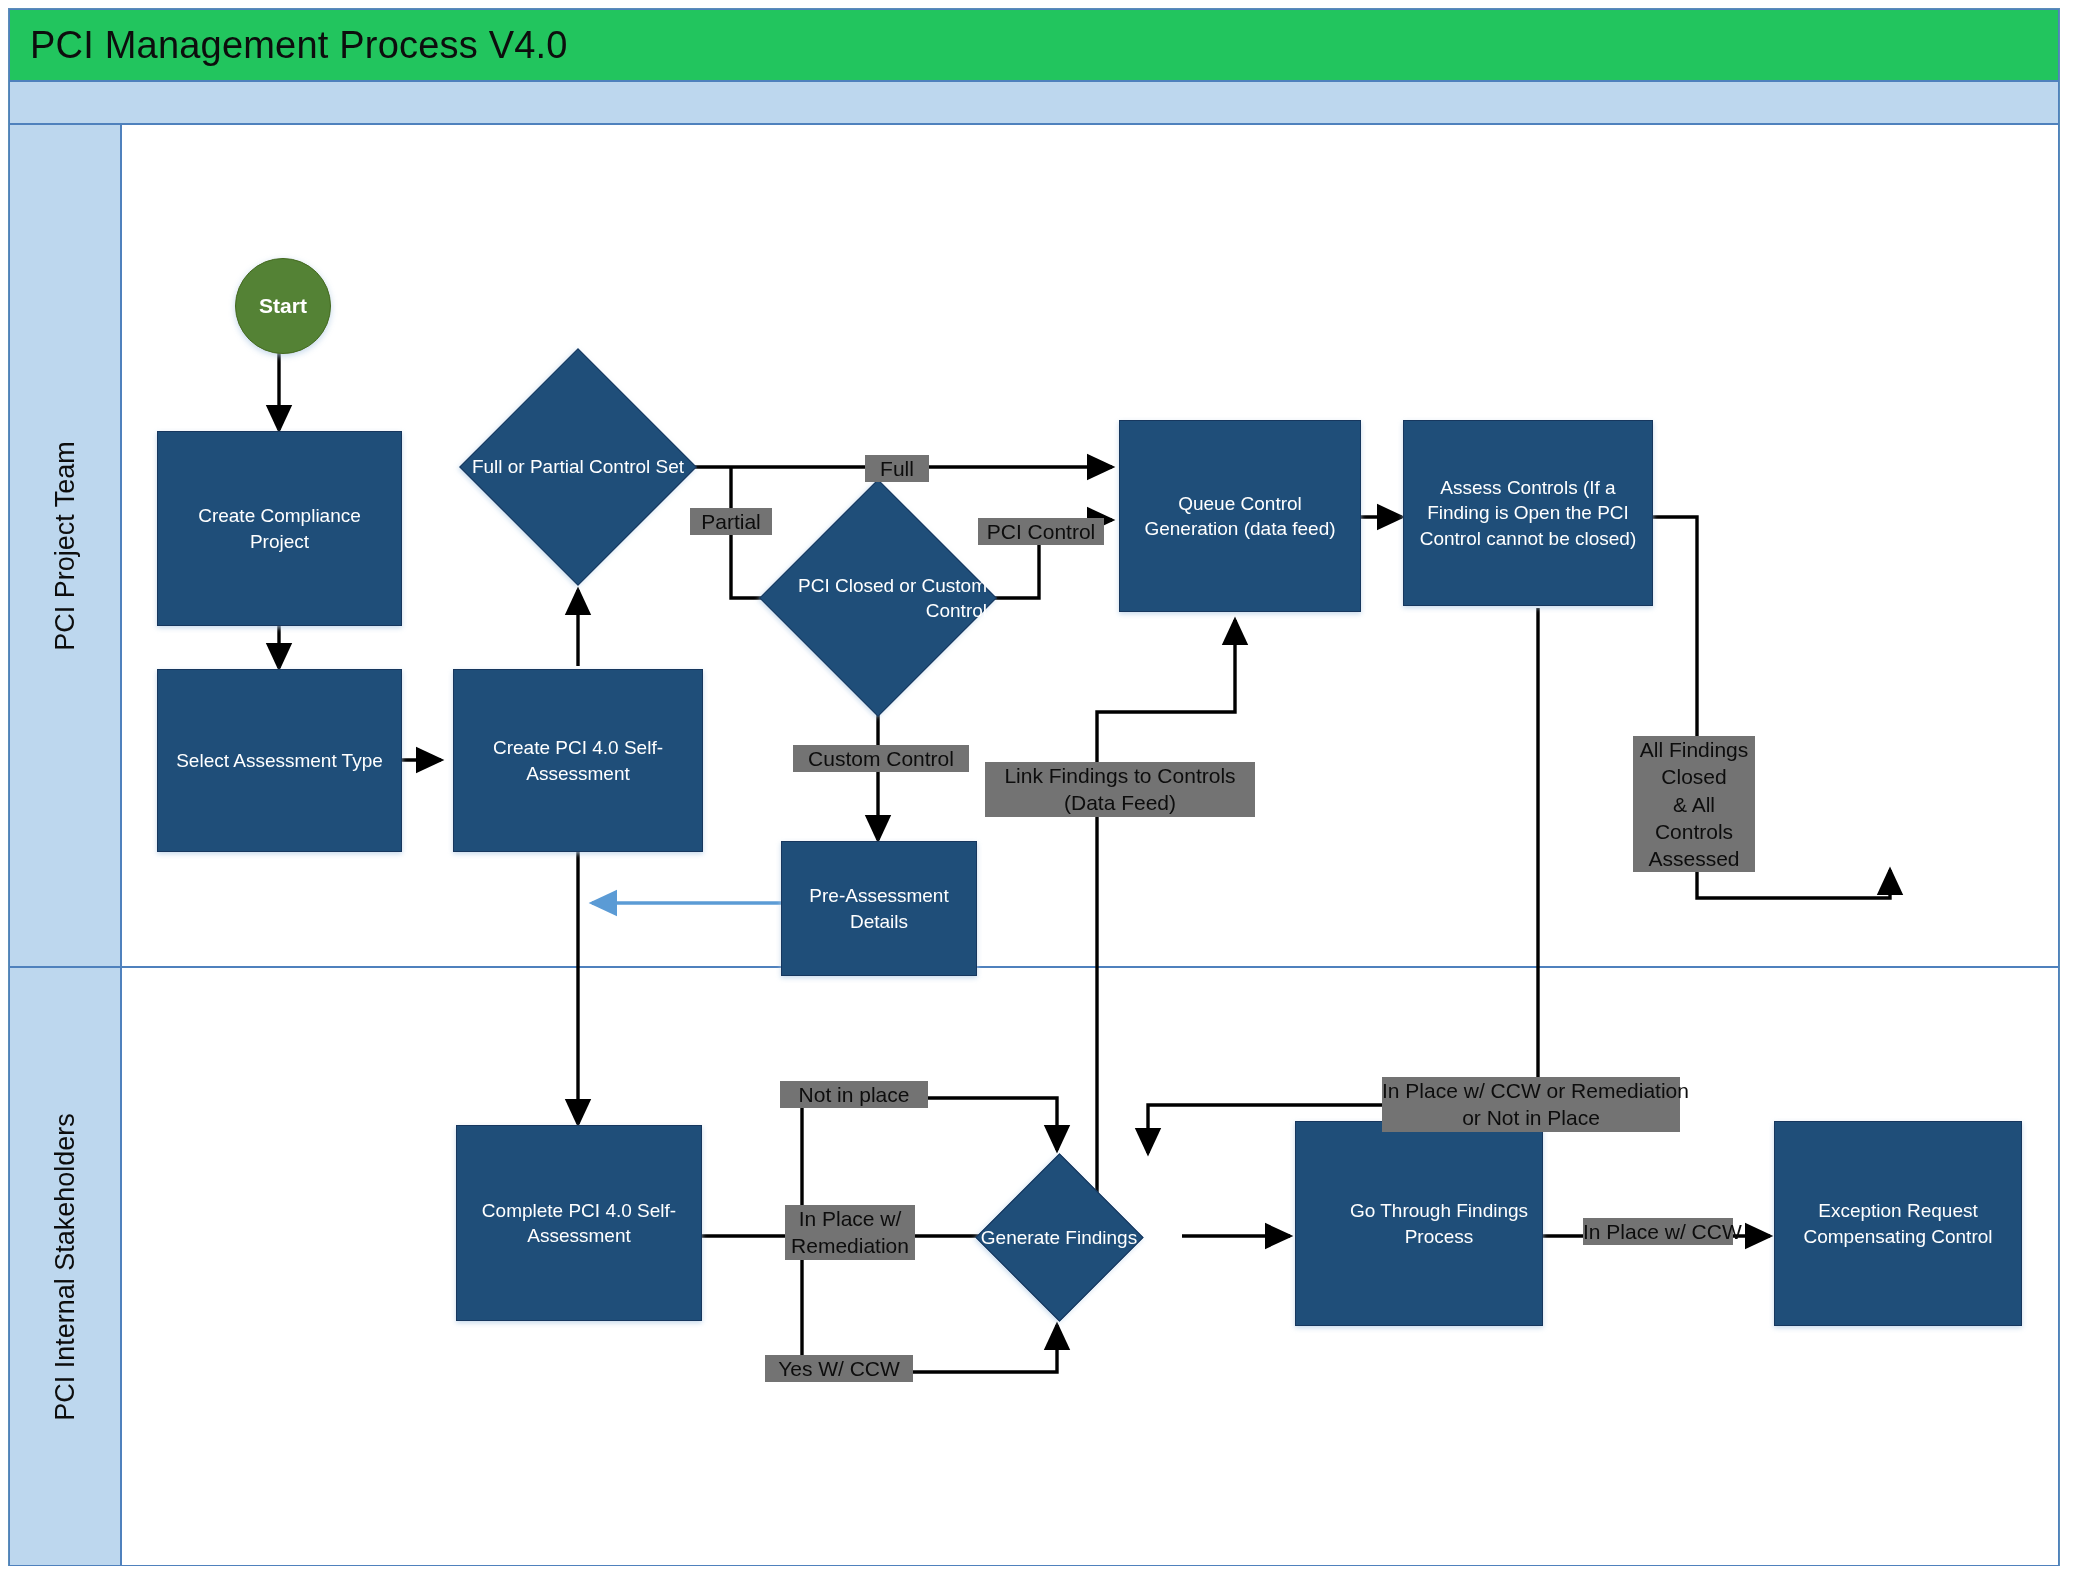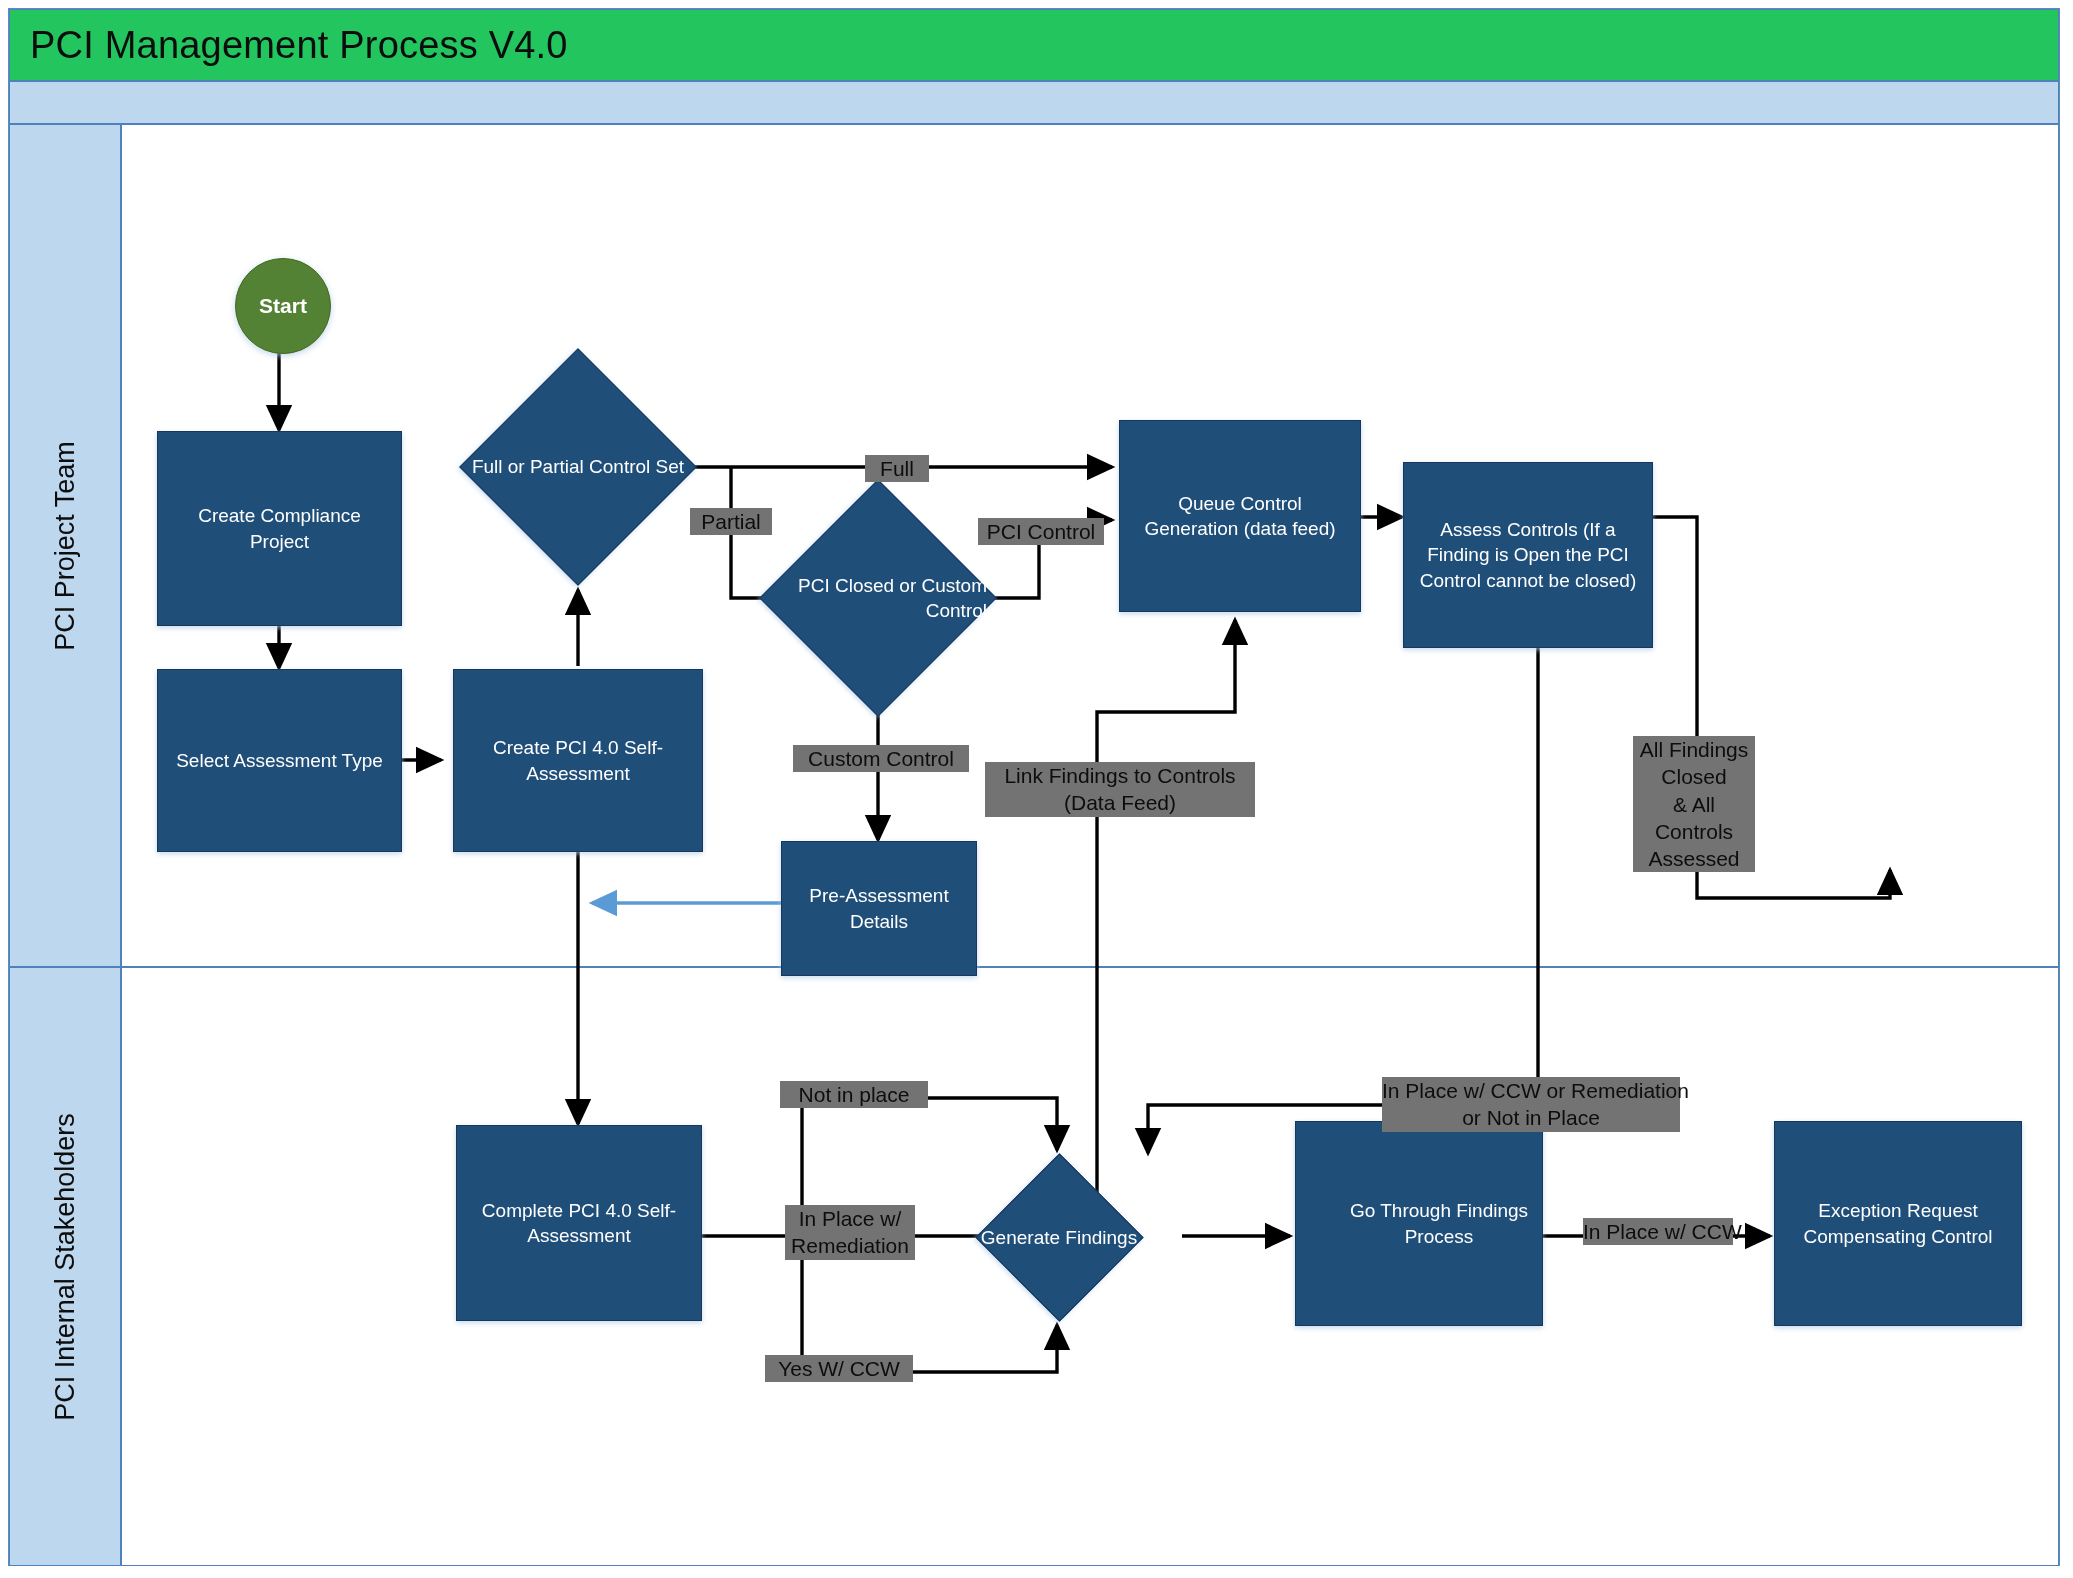--- a/index.html
+++ b/index.html
@@ -155,21 +155,21 @@
   </div>
 
   <div class="node proc" style="left:781px;top:841px;width:196px;height:135px;">
     <span class="lbl">Pre-Assessment Details</span>
   </div>
 
   <div class="node proc" style="left:1119px;top:420px;width:242px;height:192px;">
     <span class="lbl">Queue Control Generation (data feed)</span>
   </div>
 
-  <div class="node proc" style="left:1403px;top:420px;width:250px;height:186px;margin-top:42px;">
+  <div class="node proc" style="left:1403px;top:420px;width:250px;height:186px;">
     <span class="lbl">Assess Controls (If a Finding is Open the PCI Control cannot be closed)</span>
   </div>
 
 
   <div class="node proc" style="left:456px;top:1125px;width:246px;height:196px;">
     <span class="lbl">Complete PCI 4.0 Self-Assessment</span>
   </div>
 
   <div class="dia" style="left:1000px;top:1178px;width:119px;height:119px;">
     <div class="box"></div>

